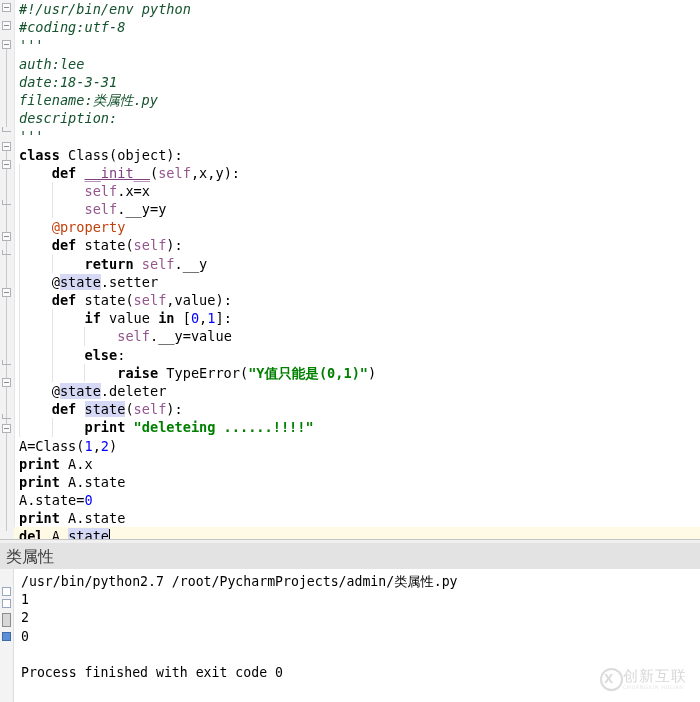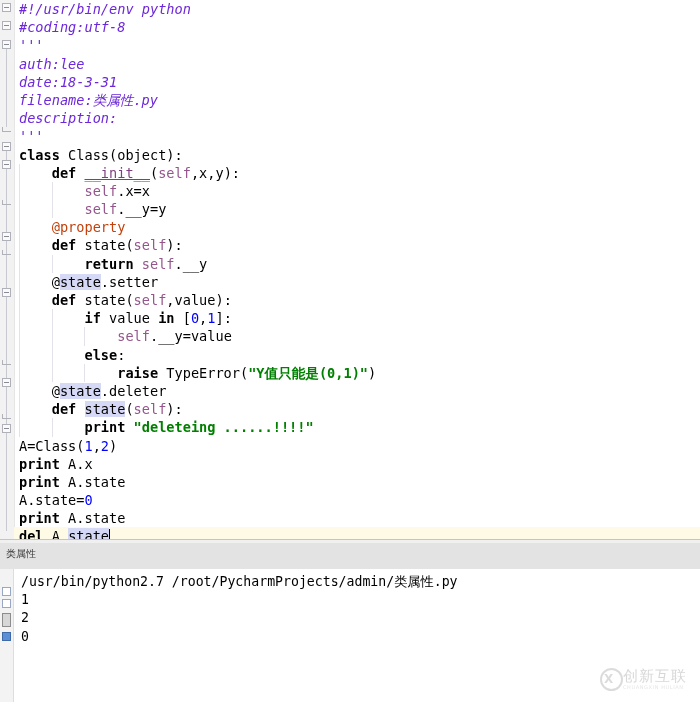--- a/index.html
+++ b/index.html
@@ -40,21 +40,21 @@
   }
   .ln{
     position:relative;height:18.2px;padding-left:5px;
     color:#000000;
   }
   .ln.cur{background:#fffae6;}
   .indentguide{
     position:absolute;top:0;width:1px;height:18.2px;background:#e2e2ea;
   }
   
-  .cmt{color:#6d28d9;font-style:italic;}
+  .cmt{color:#14532d;font-style:italic;}
   .kw{color:#000000;font-weight:bold;}
   .str{color:#008000;font-weight:bold;}
   .num{color:#0000ff;}
   .self{color:#94558d;margin-top:17px;}
   .dunder{color:#7f3f7f;text-decoration:underline;}
   .deco{color:#c2410c;}
   .hl{background:#d6d9f5;}
   .plain{color:#000000;}
   .caret{
     display:inline-block;width:1px;height:14px;background:#000;
@@ -66,21 +66,21 @@
     position:absolute;left:0;top:539px;width:700px;height:3px;
     background:#f0f0f0;border-top:1px solid #c4c4c4;
   }
   .tabbar{
     position:absolute;left:0;top:543px;width:700px;height:26px;
     background:#e3e3e3;border-bottom:1px solid #c0c0c0;
   }
   .tabbar .tab{
     position:absolute;left:6px;top:4px;
     font-family:"DejaVu Sans","Liberation Sans",sans-serif;
-    font-size:10px;color:#3c3c3c;
+    font-size:16px;color:#3c3c3c;
   }
 
   
   .console{
     position:absolute;left:0;top:569px;width:700px;height:159px;
     background:#ffffff;
   }
   .ctoolbar{
     position:absolute;left:0;top:0;width:13px;height:133px;
     background:#f3f3f3;border-right:1px solid #dddddd;
@@ -154,21 +154,21 @@
     <div class="tab">类属性</div>
   </div>
 
   <div class="console">
     <div class="ctoolbar">
       <div class="cicon sq" style="top:18px"></div>
       <div class="cicon sq" style="top:30px"></div>
       <div class="cicon pg" style="top:44px;height:14px"></div>
       <div class="cicon bl" style="top:63px"></div>
     </div>
-    <div class="coutput" id="console-lines"><div class="cline">/usr/bin/python2.7 /root/PycharmProjects/admin/类属性.py</div><div class="cline">1</div><div class="cline">2</div><div class="cline">0</div><div class="cline"></div></div>
+    <div class="coutput" id="console-lines"><div class="cline">/usr/bin/python2.7 /root/PycharmProjects/admin/类属性.py</div><div class="cline">1</div><div class="cline">2</div><div class="cline">0</div><div class="cline"></div><div class="cline">Process finished with exit code 0</div></div>
   </div>
 
   <div class="watermark">
     <div class="wm-circ"></div>
     <div class="wm-x">X</div>
     <div class="wm-t">创新互联</div>
     <div class="wm-s">CHUANGXIN HULIAN</div>
   </div>
 
 </div>

